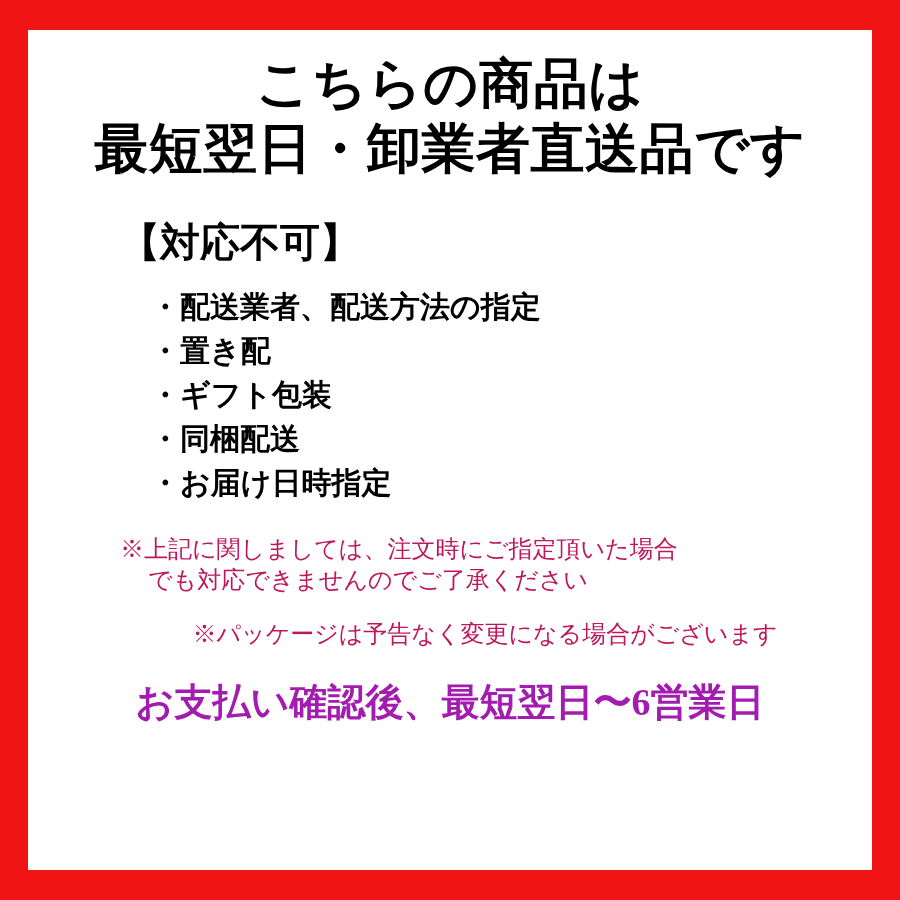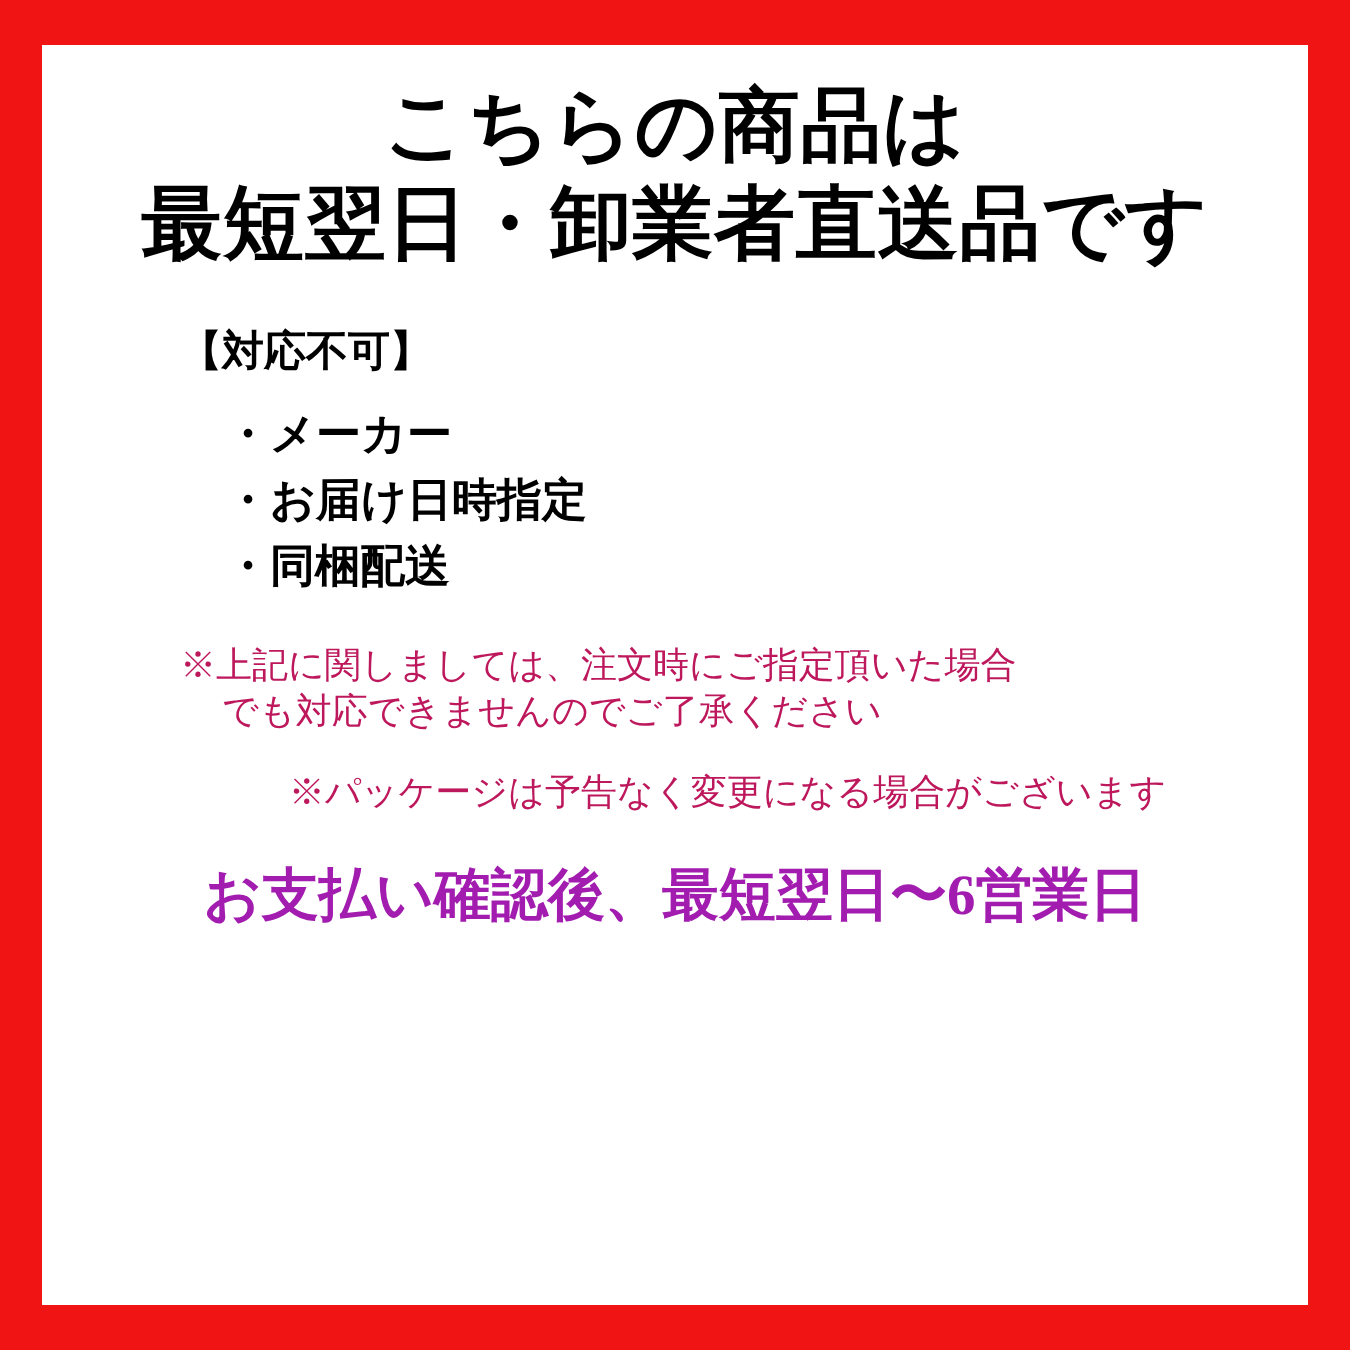--- a/index.html
+++ b/index.html
@@ -41,21 +41,21 @@
     font-size: 54px;
     line-height: 1.12;
     margin-top: 6px;
   }
   .headline-line-2 {
     font-size: 54px;
     line-height: 1.15;
     margin-top: 4px;
   }
   .section-title {
-    font-size: 28px;
+    font-size: 40px;
     font-weight: bold;
     color: #000000;
     margin: 34px 0 8px 70px;
   }
   .bullet-list {
     list-style: none;
     margin: 0;
     padding: 0 0 0 100px;
   }
   .bullet-item {
@@ -94,23 +94,25 @@
 
 <div id="notice-card">
   <div id="inner-panel">
 
     <div class="headline headline-line-1">こちらの商品は</div>
     <div class="headline headline-line-2">最短翌日・卸業者直送品です</div>
 
     <div class="section-title">【対応不可】</div>
 
     <ul class="bullet-list">
-      <li class="bullet-item">・メーカー</li>
+      <li class="bullet-item">・配送業者、配送方法の指定</li>
+      <li class="bullet-item">・置き配</li>
+      <li class="bullet-item">・ギフト包装</li>
+      <li class="bullet-item">・同梱配送</li>
       <li class="bullet-item">・お届け日時指定</li>
-      <li class="bullet-item">・同梱配送</li>
     </ul>
 
     <div class="note">
       <span>※上記に関しましては、注文時にご指定頂いた場合</span>
       <span class="note-indent">でも対応できませんのでご了承ください</span>
     </div>
 
     <div class="note note-second">※パッケージは予告なく変更になる場合がございます</div>
 
     <div class="closing">

